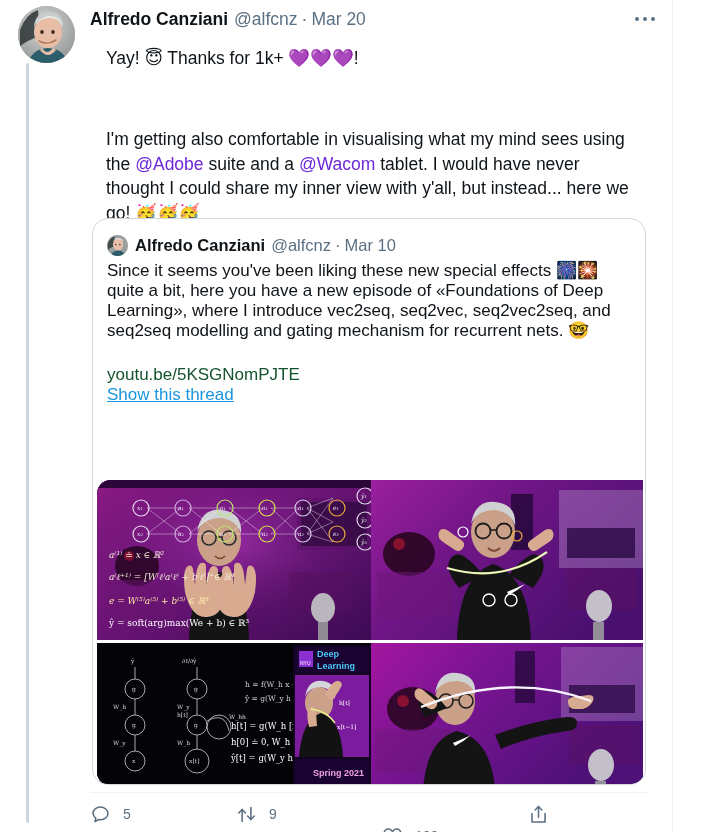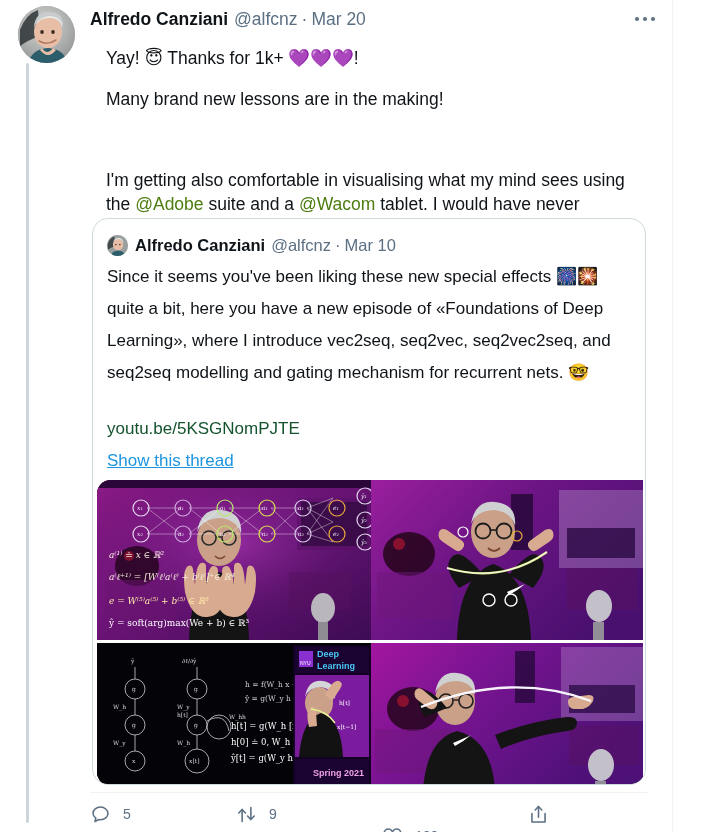--- a/index.html
+++ b/index.html
@@ -72,21 +72,21 @@
   .tweet-text {
     font-size: 17.5px;
     line-height: 24.5px;
     color: #0f1419;
     margin-top: 4px;
     width: 560px;
     word-wrap: break-word;
   }
   .tweet-text p { margin: 16px; }
   .tweet-text .blank { height: 24.5px; }
-  .mention { color: #4d7c0f; }
+  .mention { color: #6d28d9; }
 
   
   .quote-card {
     position: absolute;
     top: 218px; left: 92px;
     width: 554px; height: 567px;
     border: 1px solid #cfd9de;
     border-radius: 16px;
     overflow: hidden;
     background: #fff;
@@ -103,21 +103,21 @@
     background: #b9bcbf;
   }
   .q-avatar svg { display: block; width: 100%; height: 100%; }
   .q-fullname { font-weight: bold; color: #0f1419; }
   .q-handle { color: #5b7083; margin-left: 6px; }
   .q-sep { color: #5b7083; margin: 0 4px; }
   .q-date { color: #5b7083; }
 
   .q-text {
     padding: 5px 14px 0 14px;
-    font-size: 17px; line-height: 32px; color: #0f1419;
+    font-size: 17px; line-height: 20px; color: #0f1419;
     width: 552px;
   }
   .q-text p { margin: 0; }
   .q-text .blank { height: 24px; }
   .q-link { color: #14532d; }
   .q-thread { color: #1b95e0; text-decoration: underline; }
 
   
   .grid {
     position: absolute; top: 261px; left: 4px;
@@ -193,21 +193,20 @@
 
       <div class="namerow">
         <span class="fullname">Alfredo Canziani</span>
         <span class="handle">@alfcnz</span>
         <span class="sep">·</span>
         <span class="date">Mar 20</span>
       </div>
 
       <div class="tweet-text">
         <p>Yay! 😇 Thanks for 1k+ 💜💜💜!</p>
-        <p>Many brand new lessons are in the making!</p>
         <div class="blank"></div>
         <p><span>I'm getting also comfortable in visualising what my mind sees using the </span><span class="mention">@Adobe</span><span> suite and a </span><span class="mention">@Wacom</span><span> tablet. I would have never thought I could share my inner view with y'all, but instead... here we go! 🥳🥳🥳</span></p>
       </div>
 
       <div class="more-btn">
         <span class="dots">
             <i></i>
             <i></i>
             <i></i>
           </span>

